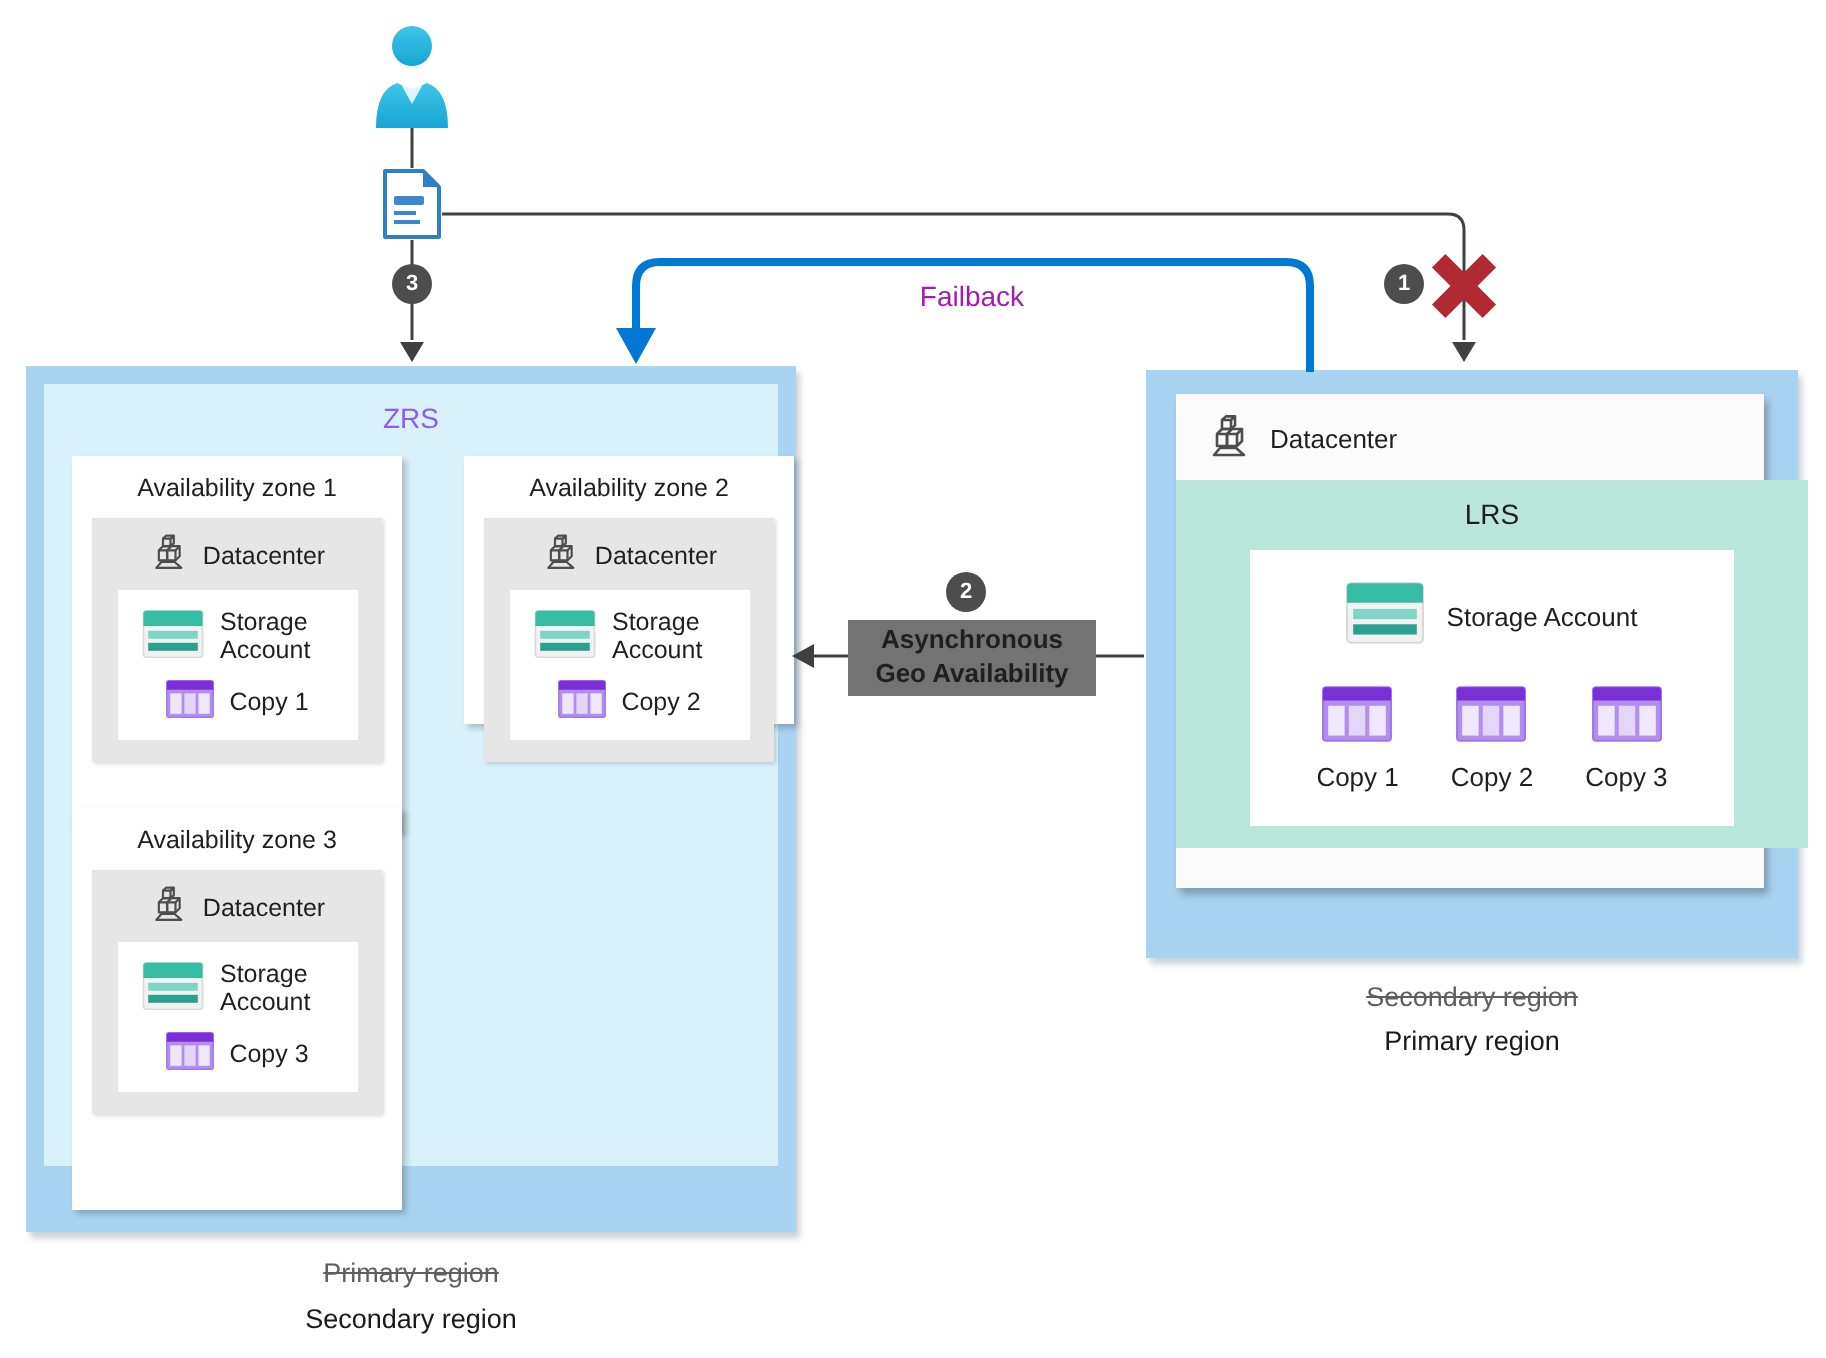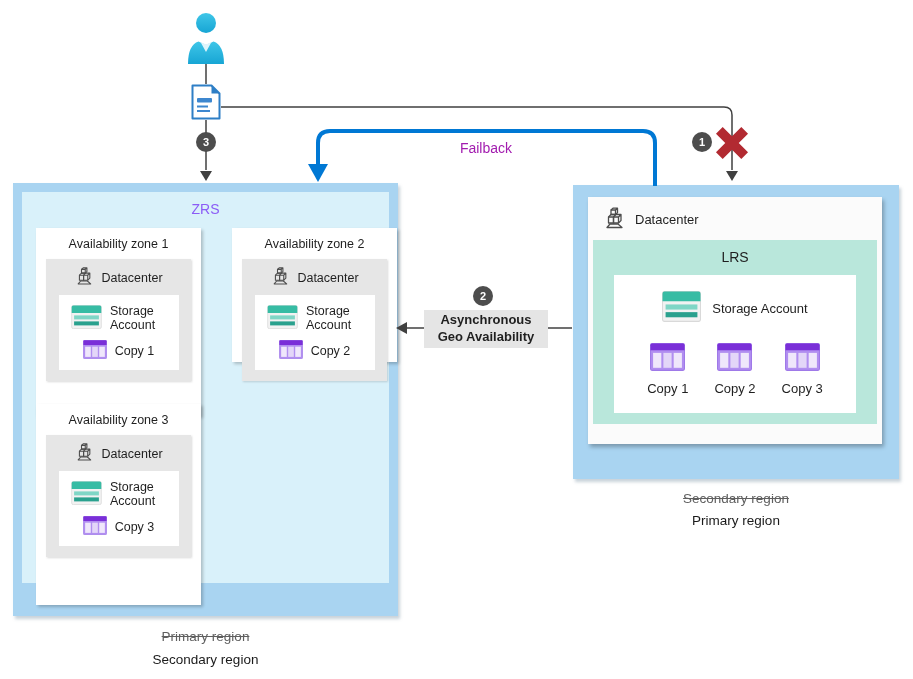--- a/index.html
+++ b/index.html
@@ -28,36 +28,36 @@
   .dc-inner { width:120px; margin:0 auto; background:#fff; padding:9px 0 8px; }
   .row-storage { display:flex; align-items:center; justify-content:center; gap:8px;
                  font-size:12.5px; line-height:1.12; }
   .row-storage .wrap { width:56px; }
   .row-copy { display:flex; align-items:center; justify-content:center; gap:8px;
               margin-top:8px; font-size:12.5px; }
 
   .dc-outer { position:absolute; left:15px; top:12px; width:294px; height:247px;
               background:#fbfbfb; box-shadow:2px 3px 4px rgba(0,0,0,.28); }
   .dc-outer-header { display:flex; align-items:center; gap:9px; padding:9px 0 7px 14px; font-size:13px; }
-  .lrs-box { width:284px; margin:0 auto; height:184px; background:#b9e7db; }
+  .lrs-box { width:316px; margin:0 auto; height:184px; background:#b9e7db; }
   .lrs-title { text-align:center; padding-top:9px; font-size:14px; }
   .lrs-inner { width:242px; height:138px; margin:10px auto 0; background:#fff; }
   .storage-row { display:flex; align-items:center; justify-content:center; gap:11px;
                  padding-top:16px; font-size:13px; }
   .copies-row { display:flex; justify-content:center; gap:26px; margin-top:18px; }
   .copy-col { display:flex; flex-direction:column; align-items:center; gap:7px; font-size:13px; }
 
   
   .step-circle { position:absolute; width:20px; height:20px; border-radius:50%;
                  background:#4d4d4d; color:#fff; font-size:11px; font-weight:bold;
                  text-align:center; line-height:20px; z-index:6; }
   .failback-label { position:absolute; left:426px; top:140px; width:120px; text-align:center;
                     font-size:14px; font-weight:normal; color:#a21caf; z-index:6; }
   .async-label { position:absolute; left:424px; top:310px; width:124px; text-align:center;
-                 font-size:13px; font-weight:bold; background:#e5e5e5; padding:2px 0; line-height:1.3;
+                 font-size:13px; font-weight:bold; background:#737373; padding:2px 0; line-height:1.3;
                  z-index:6; }
   .person { position:absolute; left:183px; top:12px; z-index:5; }
   .docicon { position:absolute; left:191px; top:84px; z-index:5; }
   .redx { position:absolute; left:713px; top:124px; z-index:6; }
 
   .region-label { position:absolute; text-align:center; z-index:2; font-weight:normal; }
   .old-role { color:#5f5f5f; text-decoration:line-through; font-size:13.5px; }
   .new-role { color:#1a1a1a; font-size:13.5px; }
   .lbl-left  { left:13px;  width:385px; }
   .lbl-right { left:573px; width:326px; }

